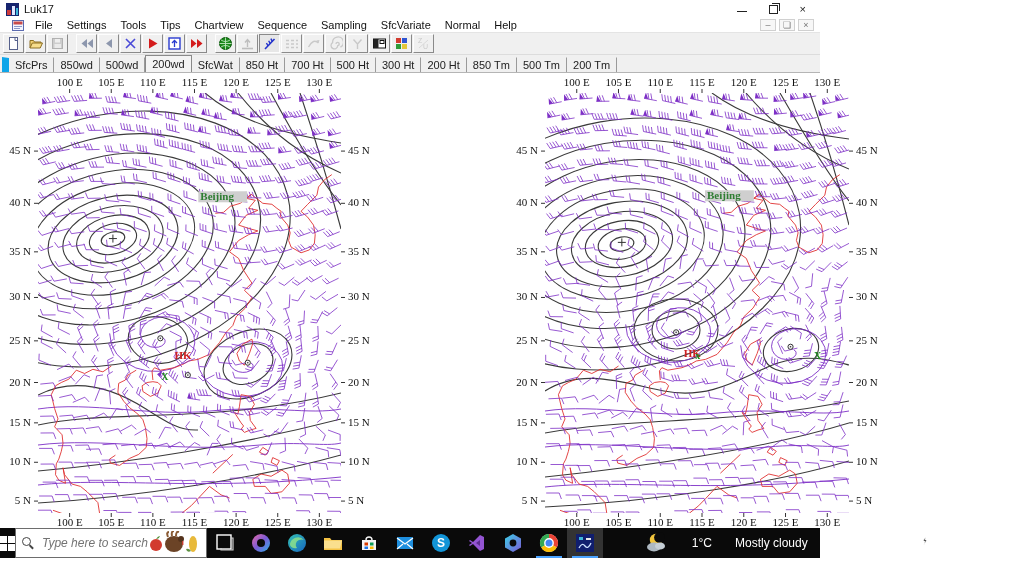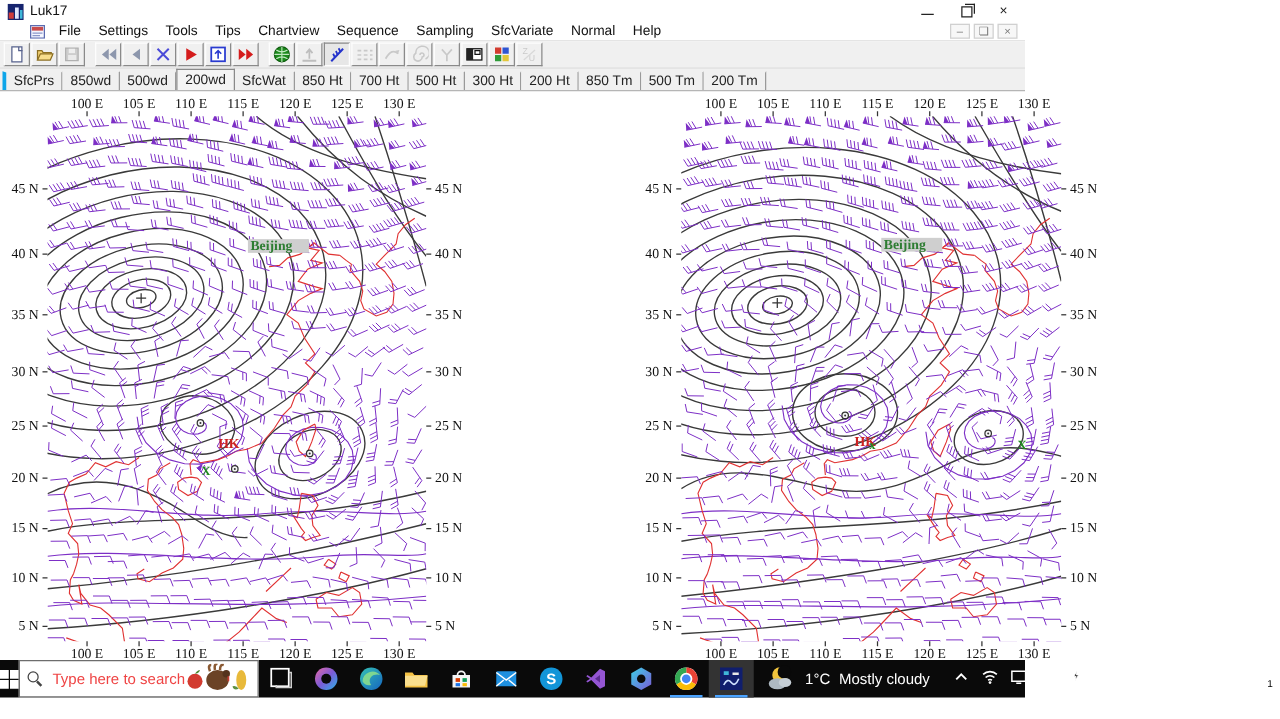--- a/index.html
+++ b/index.html
@@ -11,64 +11,64 @@
   .titlebar { height:18px; background:#fff; display:flex; align-items:center; padding:0 4px; }
   .titlebar .app-ico { width:13px; height:13px; margin:0 5px 0 2px; }
   .titlebar .title { font-size:11px; color:#111; }
   .win-controls { margin-left:auto; display:flex; align-items:center; gap:22px; padding-right:10px; }
   .win-controls span { color:#222; font-size:11px; line-height:11px; cursor:default; }
   .wc-min { border-bottom:1px solid #222; width:10px; height:6px; }
   .wc-max { width:9px; height:9px; border:1px solid #222; position:relative; }
   .wc-max i { position:absolute; left:2px; top:-3px; width:8px; height:8px; border:1px solid #222; border-left:none; border-bottom:none; display:block; }
   .wc-close { font-size:13px; }
 
-  .menubar { height:15px; background:#fff; display:flex; align-items:center; font-size:11px; color:#111; padding-left:20px; border-bottom:1px solid #e4e4e4; }
+  .menubar { height:15px; background:#fff; display:flex; align-items:center; font-size:11px; color:#111; padding-left:8px; border-bottom:1px solid #e4e4e4; }
   .menubar .mdi-ico { width:12px; height:11px; margin:0 4px; }
   .menu-item { padding:0 7px; cursor:default; }
   .mdi-controls { margin-left:auto; display:flex; gap:3px; padding-right:6px; }
   .mdi-controls .mbtn { width:16px; height:12px; border:1px solid #d0d0d0; background:#f7f7f7; color:#777; font-size:9px; line-height:10px; text-align:center; }
 
   .toolbar { height:22px; background:#f0f0f0; display:flex; align-items:center; padding-left:3px; gap:1px; border-bottom:1px solid #dcdcdc; }
   .tbtn { width:21px; height:19px; background:#f0f0f0; border:1px solid; border-color:#fdfdfd #8a8a8a #8a8a8a #fdfdfd; display:flex; align-items:center; justify-content:center; }
   .tbtn svg { width:15px; height:15px; }
   .tbtn.disabled svg { filter:grayscale(1) opacity(.45); }
   .tbtn.active { border-color:#8a8a8a #fdfdfd #fdfdfd #8a8a8a; background:#e7e7e7; }
   .tsep { width:6px; height:19px; }
 
   .tabbar { height:17px; background:#f0f0f0; display:flex; align-items:flex-end; padding-left:2px; }
   .tab { font-size:11px; color:#222; padding:1px 6px 2px 6px; border-right:1px solid #9a9a9a; border-top:1px solid #f0f0f0; height:15px; background:#f0f0f0; cursor:default; white-space:nowrap; }
-  .tab.first { border-left:3px solid #0ea5e9; }
+  .tab.first { border-left:7px solid #0ea5e9; }
   .tab.active { background:#f4f4f4; border:1px solid #8a8a8a; border-bottom:none; height:17px; position:relative; z-index:2; padding-top:2px; }
 
   .chart-area { height:456px; background:#fff; position:relative; border-top:1px solid #b5b5b5;text-decoration:underline; }
   .map { position:absolute; top:0; width:512px; height:456px; }
   #map-left { left:0; } #map-right { left:512px; }
   .maplabel { font-family:"Liberation Serif", serif; font-size:11px; fill:#111; }
 
   .statusbar { height:17px; border-top:1px solid #9a9a9a; background:#f7f7f7; display:flex; align-items:center; font-size:11px; color:#111; padding-left:3px; }
   .statusbar .panes { margin-left:auto; display:flex; gap:2px; padding-right:6px; }
   .statusbar .pane { width:20px; height:12px; border:1px solid #c6c6c6; background:#f0f0f0; }
 
   
   .taskbar { height:30px; background:#0a0a0a; display:flex; align-items:stretch; color:#fff; }
   .tb-start { width:38px; display:flex; align-items:center; justify-content:center; }
   .winlogo { width:15px; height:15px; display:grid; grid-template-columns:7px 7px; grid-template-rows:7px 7px; gap:1px; }
   .winlogo i { background:#fff; display:block; }
   .tb-search { width:218px; background:#fff; border:1px solid #6d6d6d; display:flex; align-items:center; padding:0 6px; }
   .tb-search .mag { width:12px; height:12px; position:relative; margin-right:8px; }
   .mag i { position:absolute; width:9px; height:9px; border:1.5px solid #444; border-radius:50%; display:block; }
   .mag b { position:absolute; width:5px; height:1.5px; background:#444; transform:rotate(45deg); left:7px; top:9px; display:block; }
-  .tb-search .ph { color:#ef4444; font-size:12px; white-space:nowrap; }
+  .tb-search .ph { color:#737373; font-size:12px; white-space:nowrap;font-style:italic; }
   .festive { margin-left:auto; display:flex; align-items:center; }
   .tb-slot { width:36px; display:flex; align-items:center; justify-content:center; position:relative; }
   .tb-slot svg { width:22px; height:22px; }
   .tb-slot.running::after { content:""; position:absolute; bottom:0; left:5px; right:5px; height:2px; background:#4aa3ff; }
   .tb-slot.activeapp { background:#333; }
   .tb-right { margin-left:auto; display:flex; align-items:center; }
-  .tb-weather { display:flex; align-items:center; gap:7px; padding:0 10px; font-size:12px; white-space:nowrap; }
+  .tb-weather { display:flex; align-items:center; gap:23px; padding:0 10px; font-size:12px; white-space:nowrap;margin-left:32px; }
   .tb-tray { display:flex; align-items:center; gap:9px; padding:0 8px; }
   .tb-tray svg { width:14px; height:14px; }
   .tb-clock { font-size:11px; text-align:right; line-height:13px; padding:0 8px; white-space:nowrap;margin-left:28px; }
   .tb-notif { width:30px; display:flex; align-items:center; justify-content:center; position:relative; }
 </style>
 </head>
 <body>
 
 <div class="screen">
   <div>

